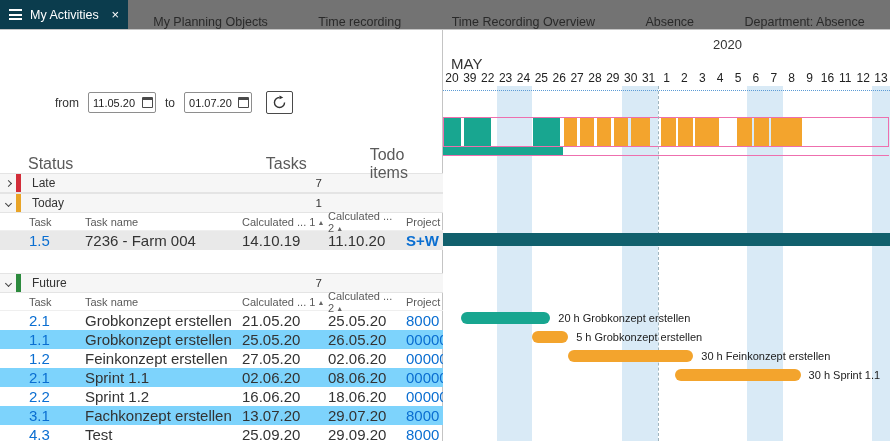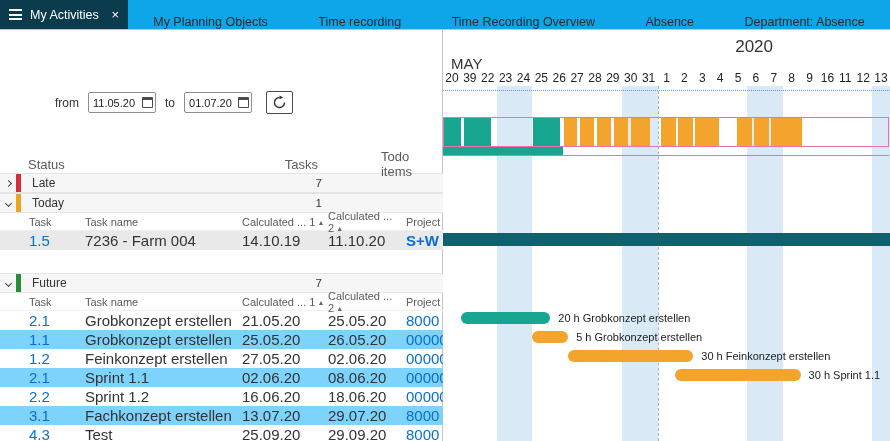--- a/index.html
+++ b/index.html
@@ -1,41 +1,41 @@
 <!DOCTYPE html>
 <html><head>
 <meta charset="utf-8">
 <style>
   * { box-sizing: border-box; margin: 0; padding: 0; }
   body { font-family: "Liberation Sans", sans-serif; background: #fff; }
   .app { position: relative; width: 890px; height: 441px; overflow: hidden; background: #fff; font-size: 12px; color: #333; }
 
   
-  .tabbar { position: absolute; top: 0; left: 0; width: 890px; height: 30px; background: #0ea5e9; border-bottom: 1px solid #c4c4c4; display: flex; align-items: stretch; }
+  .tabbar { position: absolute; top: 0; left: 0; width: 890px; height: 30px; background: #737373; border-bottom: 1px solid #c4c4c4; display: flex; align-items: stretch; }
   .tab-active { width: 128px; color: #fff; display: flex; align-items: center; padding: 0 9px; gap: 8px; font-size: 12.5px; cursor: pointer; }
   .hamburger { width: 13px; height: 11px; display: flex; flex-direction: column; justify-content: space-between; }
   .hamburger i { display: block; height: 2px; background: #fff; }
   .tab-close { margin-left: auto; font-size: 13px; }
   .tabs-rest { flex: 1; display: flex; justify-content: space-around; align-items: flex-end; font-size: 12.5px; color: #2a2a2a; }
   .tab { white-space: nowrap; cursor: pointer; }
 
   
   .content { position: absolute; top: 30px; left: 0; width: 890px; height: 411px; }
   .left-panel { position: absolute; top: 0; left: 0; width: 443px; height: 411px; border-right: 1px solid #c4c4c4; background: #fff; }
 
   
   .filters { position: absolute; top: 61px; left: 55px; display: flex; align-items: center; gap: 9px; font-size: 12px; }
   .date-input { width: 68px; height: 21px; border: 1px solid #8e8e8e; border-radius: 2px; display: flex; align-items: center; padding: 0 4px; gap: 3px; background: #fff; }
   .date-value { border: none; outline: none; width: 46px; font-family: inherit; font-size: 11px; padding: 0; background: transparent; color: #222; }
   .cal-icon { width: 11px; height: 11px; border: 1px solid #4a4a4a; border-top-width: 3px; border-radius: 1px; flex: none; }
   .refresh-btn { width: 27px; height: 23px; border: 1px solid #4a4a4a; border-radius: 2px; background: #fff; display: flex; align-items: center; justify-content: center; margin-left: 5px; cursor: pointer; }
 
   
   .tbl { position: absolute; top: 125px; left: 0; width: 443px; }
-  .thead { display: flex; height: 18px; align-items: center; font-size: 13px; color: #5a5a5a; }
+  .thead { display: flex; height: 18px; align-items: center; font-size: 16px; color: #5a5a5a; }
   .th-status { width: 230px; padding-left: 28px; }
   .th-tasks { width: 92px; text-align: right; }
   .th-todo { padding-left: 63px; }
   #table-groups > .group-block:nth-child(2) { margin-bottom: 23px; }
   .grow { display: flex; height: 20px; align-items: center; background: #f6f6f6; border-top: 1px solid #e4e4e4; border-bottom: 1px solid #e4e4e4; cursor: pointer; }
   .chev-cell { width: 16px; flex: none; display: flex; align-items: center; justify-content: center; }
   .chev { width: 5px; height: 5px; border-right: 1.4px solid #444; border-bottom: 1.4px solid #444; display: inline-block; }
   .chev.right { transform: rotate(-45deg); }
   .chev.down { transform: rotate(45deg); }
   .gstripe { width: 5px; flex: none; align-self: stretch; }
@@ -51,21 +51,21 @@
   .c-name { width: 163px; flex: none; padding-left: 8px; white-space: nowrap; overflow: hidden; }
   .c-c1 { width: 86px; flex: none; padding-left: 2px; }
   .c-c2 { width: 78px; flex: none; padding-left: 2px; }
   .c-proj { flex: 1; padding-left: 2px; white-space: nowrap; overflow: hidden; }
   .lnk { color: #0a6ed1; }
   .proj-bold { font-weight: bold; }
   .sort-ic { font-size: 7px; color: #666; margin-left: 2px; vertical-align: 1px; }
 
   
   .gantt { position: absolute; top: 0; left: 443px; width: 447px; height: 411px; overflow: hidden; background: #fff; }
-  .g-year { position: absolute; top: 7px; left: 270px; width: 60px; text-align: right; font-size: 17px; color: #333; }
+  .g-year { position: absolute; top: 7px; left: 270px; width: 60px; text-align: left; font-size: 13px; color: #333; }
   .g-month { position: absolute; top: 25px; left: 8px; font-size: 15px; color: #333; }
   .g-days { position: absolute; top: 41px; left: 0; width: 447px; height: 15px; }
   .g-day { position: absolute; top: 0; height: 15px; text-align: center; font-size: 12px; color: #222; }
   .g-body { position: absolute; top: 56px; left: 0; width: 447px; height: 355px; }
   .wk { position: absolute; top: 0; bottom: 0; }
   .dotline { position: absolute; top: 4px; left: 0; width: 447px; border-top: 1px dotted #5b9bd5; }
   .lane1 { position: absolute; top: 31px; left: 0; width: 446px; height: 30px; border: 1px solid #ee6fae; }
   .cap-seg { position: absolute; top: 0; height: 100%; }
   .lane2 { position: absolute; top: 61px; left: 0; width: 446px; height: 9px; border-bottom: 1px solid #ee6fae; }
   .baseline-strip { position: absolute; top: 0; height: 100%; }

